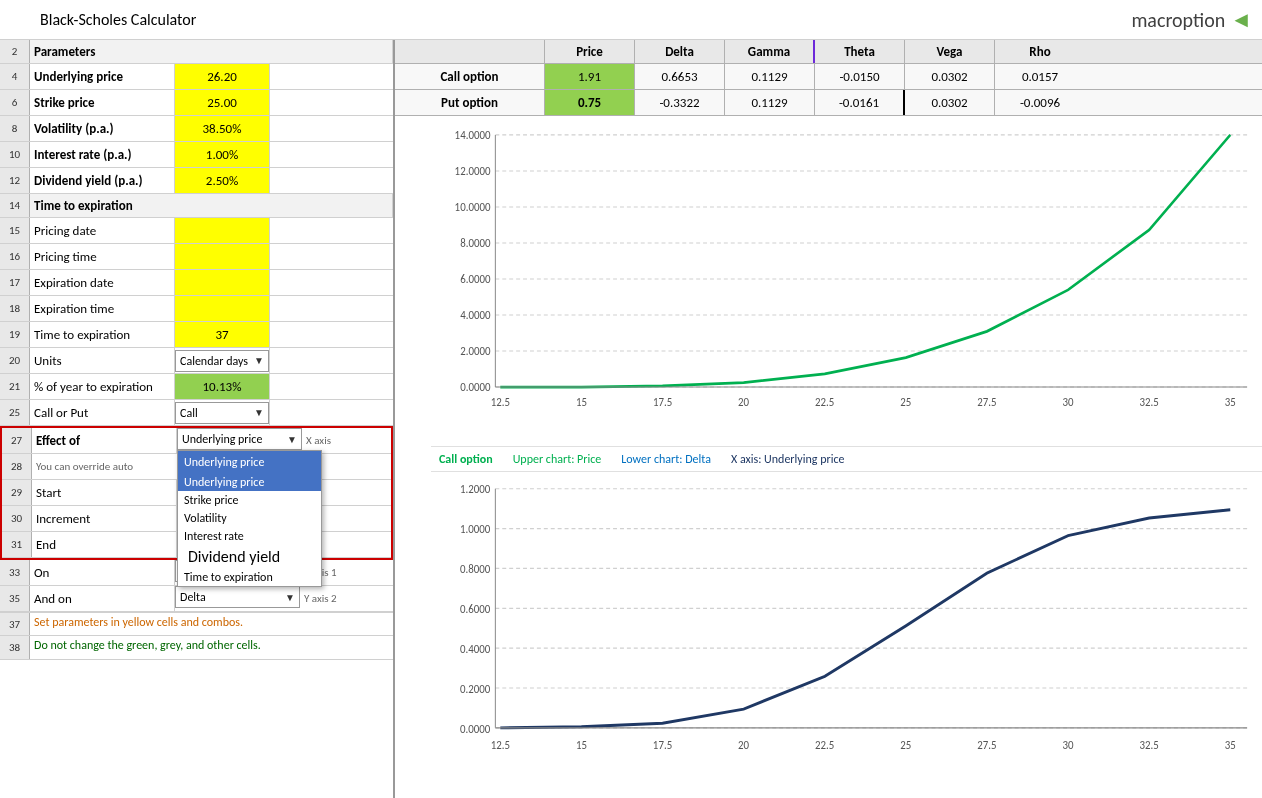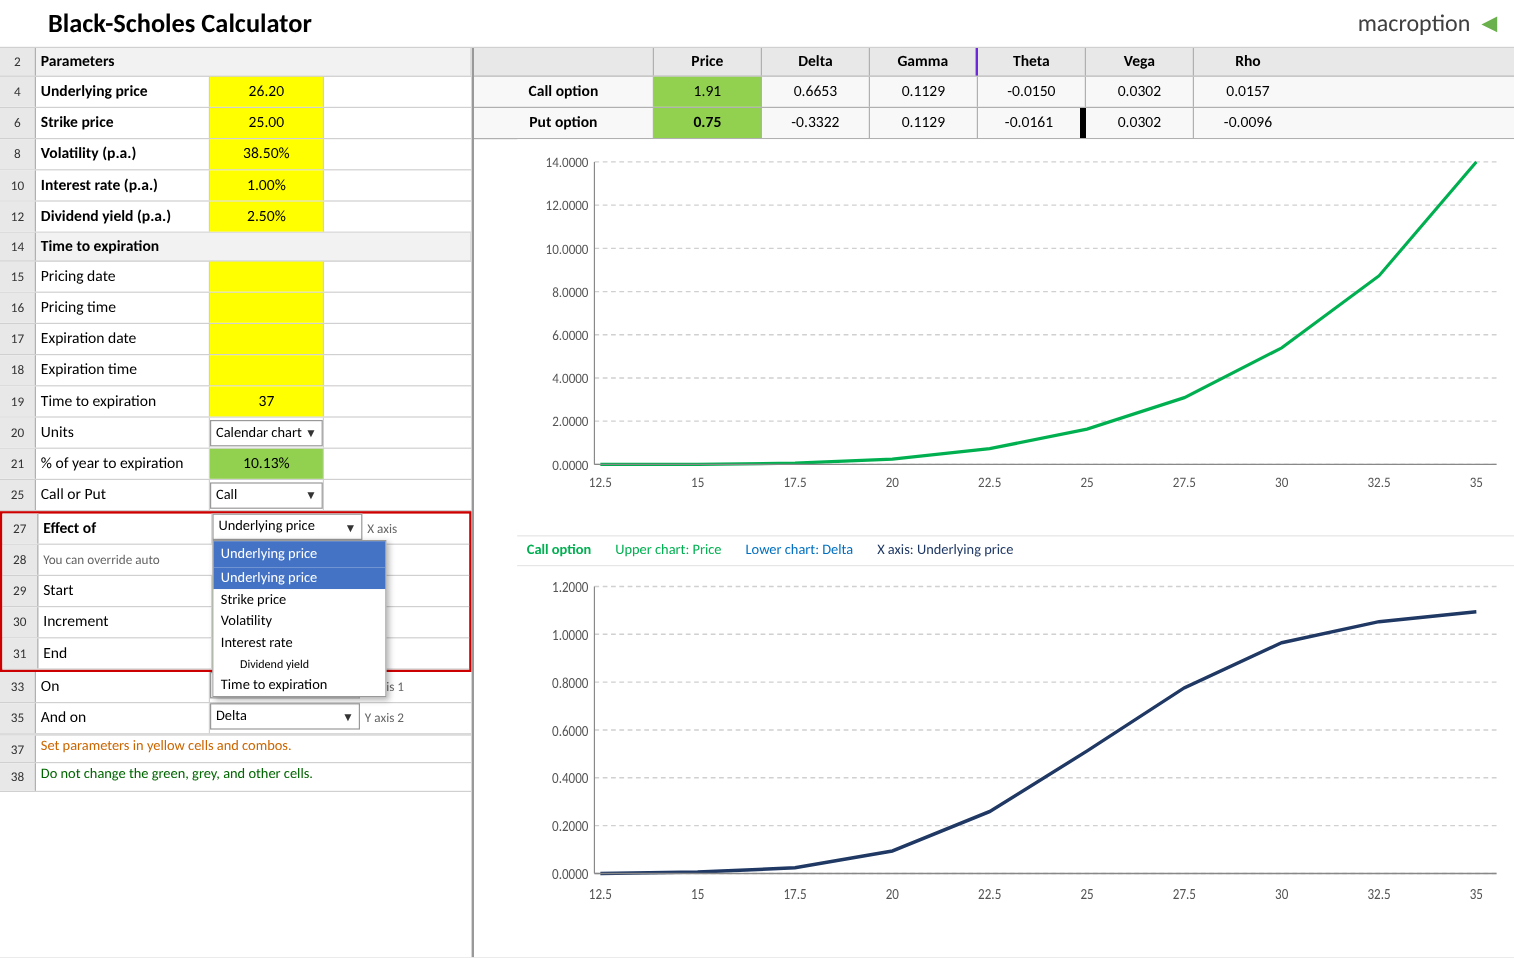--- a/index.html
+++ b/index.html
@@ -23,21 +23,21 @@
     .cell-b { width: 95px; min-width: 95px; padding: 2px 4px; border-right: 1px solid #d0d0d0; display: flex; align-items: center; justify-content: center; }
     .cell-c { width: 125px; min-width: 125px; padding: 2px 4px; border-right: 1px solid #d0d0d0; display: flex; align-items: center; justify-content: center; }
 
     .cell-yellow { background: #ffff00; }
     .cell-green { background: #92d050; }
     .cell-section { font-weight: bold; background: #f2f2f2; }
     .cell-bold { font-weight: bold; }
 
     
     .title-row { height: 40px; background: #ffffff; display: flex; align-items: center; border-bottom: 1px solid #d0d0d0; }
-    .title-text { font-size: 22px; font-weight: bold; padding-left: 10px; flex: 1; }
+    .title-text { font-size: 16px; font-weight: normal; padding-left: 10px; flex: 1; }
     .macroption-logo { display: flex; align-items: center; margin-right: 10px; }
     .macroption-text { font-size: 20px; color: #404040; font-weight: normal; }
     .macroption-arrow { color: #6ab04c; font-size: 22px; margin-left: 5px; }
 
     
     .dropdown { width: 125px; height: 22px; background: white; border: 1px solid #999; display: flex; align-items: center; justify-content: space-between; padding: 0 4px; cursor: pointer; font-size: 12px; }
     .dropdown-arrow { font-size: 10px; color: #333; }
 
     svg text { font-family: Calibri, Arial, sans-serif; }
   </style>
@@ -147,21 +147,21 @@
         <div class="cell-b cell-yellow">37</div>
         <div class="cell-c"></div>
 
       </div>
 
       <div class="row" style="height:26px;">
         <div class="row-num">20</div>
         <div class="cell-a">Units</div>
         <div class="cell-b" style="padding:0;">
           <div class="dropdown">
-            <span>Calendar chart</span>
+            <span>Calendar days</span>
             <span class="dropdown-arrow">▼</span>
           </div>
         </div>
         <div class="cell-c"></div>
 
       </div>
 
       <div class="row" style="height:26px;">
         <div class="row-num">21</div>
         <div class="cell-a">% of year to expiration</div>
@@ -198,21 +198,21 @@
               </div>
 
               <div style="position:absolute; top:22px; left:0; width:145px; z-index:200; border:1px solid #999; background:white; box-shadow: 2px 2px 5px rgba(0,0,0,0.3);">
                 <div style="background:#4472c4; color:white; padding:2px 6px; font-size:12px; height:22px; display:flex; align-items:center;">
                   <span>Underlying price</span>
                 </div>
                 <div style="background:#4472c4; color:white; padding:2px 6px; font-size:12px; cursor:pointer;">Underlying price</div>
                 <div style="padding:2px 6px; font-size:12px; cursor:pointer; background:white;">Strike price</div>
                 <div style="padding:2px 6px; font-size:12px; cursor:pointer; background:white;">Volatility</div>
                 <div style="padding:2px 6px; font-size:12px; cursor:pointer; background:white;">Interest rate</div>
-                <div style="padding:2px 22px; font-size:10px; cursor:pointer; background:white;">Dividend yield</div>
+                <div style="padding:2px 10px; font-size:16px; cursor:pointer; background:white;">Dividend yield</div>
                 <div style="padding:2px 6px; font-size:12px; cursor:pointer; background:white;">Time to expiration</div>
               </div>
             </div>
           </div>
           <div style="width:90px; font-size:11px; color:#666; padding:2px 4px; display:flex; align-items:center;">X axis</div>
         </div>
 
         <div class="row" style="height:26px; border-bottom: 1px solid #d0d0d0;">
           <div class="row-num">28</div>
           <div style="width:365px; padding:2px 4px; font-size:11px; color:#666; display:flex; align-items:center;">
@@ -298,21 +298,21 @@
         <div style="width:90px; min-width:90px; text-align:center; border-right:1px solid #b0b0b0; display:flex; align-items:center; justify-content:center;">-0.0150</div>
         <div style="width:90px; min-width:90px; text-align:center; border-right:1px solid #b0b0b0; display:flex; align-items:center; justify-content:center;">0.0302</div>
         <div style="width:90px; min-width:90px; text-align:center; display:flex; align-items:center; justify-content:center;">0.0157</div>
       </div>
 
       <div style="display:flex; border-bottom:1px solid #b0b0b0; height:26px; background:#f8f8f8;">
         <div style="width:150px; min-width:150px; border-right:1px solid #b0b0b0; font-weight:bold; display:flex; align-items:center; justify-content:center;">Put option</div>
         <div style="width:90px; min-width:90px; text-align:center; font-weight:bold; border-right:1px solid #b0b0b0; background:#92d050; display:flex; align-items:center; justify-content:center;">0.75</div>
         <div style="width:90px; min-width:90px; text-align:center; border-right:1px solid #b0b0b0; display:flex; align-items:center; justify-content:center;">-0.3322</div>
         <div style="width:90px; min-width:90px; text-align:center; border-right:1px solid #b0b0b0; display:flex; align-items:center; justify-content:center;">0.1129</div>
-        <div style="width:90px; min-width:90px; text-align:center; border-right:5px solid #000000; display:flex; align-items:center; justify-content:center;">-0.0161</div>
+        <div style="width:90px; min-width:90px; text-align:center; border-right:2px solid #000000; display:flex; align-items:center; justify-content:center;">-0.0161</div>
         <div style="width:90px; min-width:90px; text-align:center; border-right:1px solid #b0b0b0; display:flex; align-items:center; justify-content:center;">0.0302</div>
         <div style="width:90px; min-width:90px; text-align:center; display:flex; align-items:center; justify-content:center;">-0.0096</div>
       </div>
 
       <div style="flex:1; display:flex; flex-direction:column;padding-left:36px;">
 
         <div style="flex:1; background:white; position:relative; padding: 8px 5px 5px 5px;">
           <svg width="100%" height="100%" viewBox="0 0 830 290" preserveAspectRatio="none">
 
             <line x1="60" y1="10" x2="820" y2="10" stroke="#d0d0d0" stroke-width="1" stroke-dasharray="4,3"></line>

